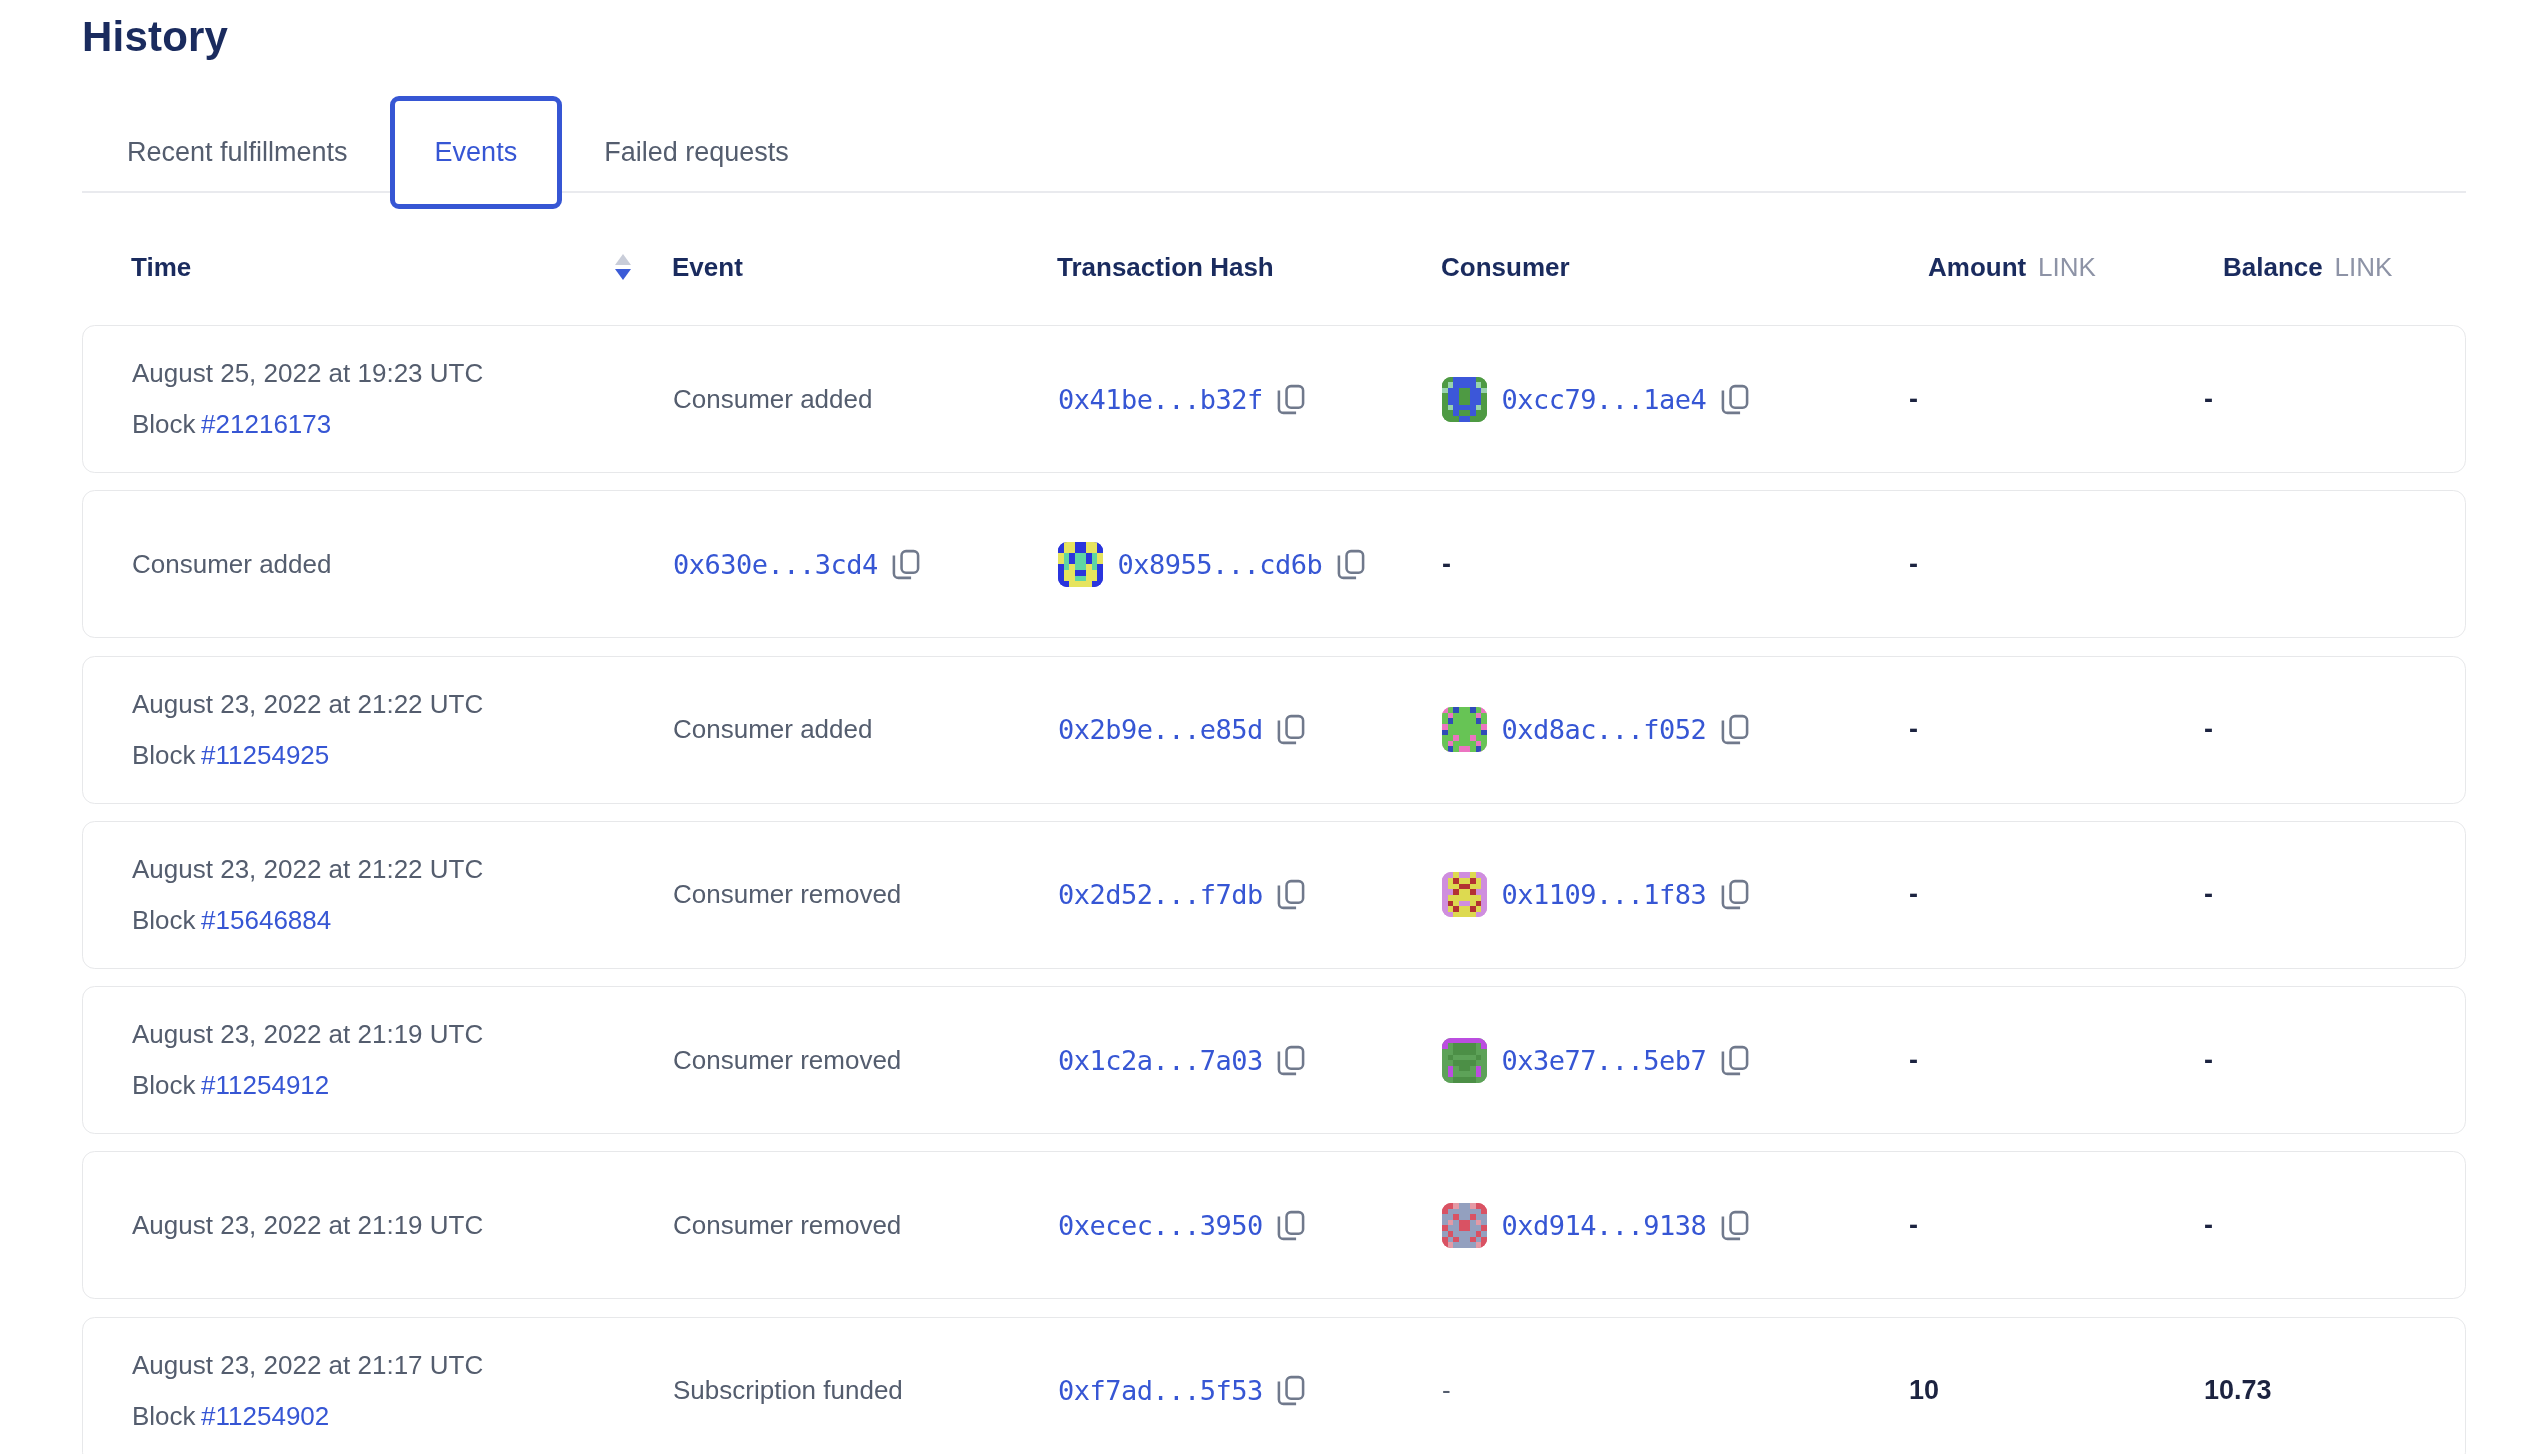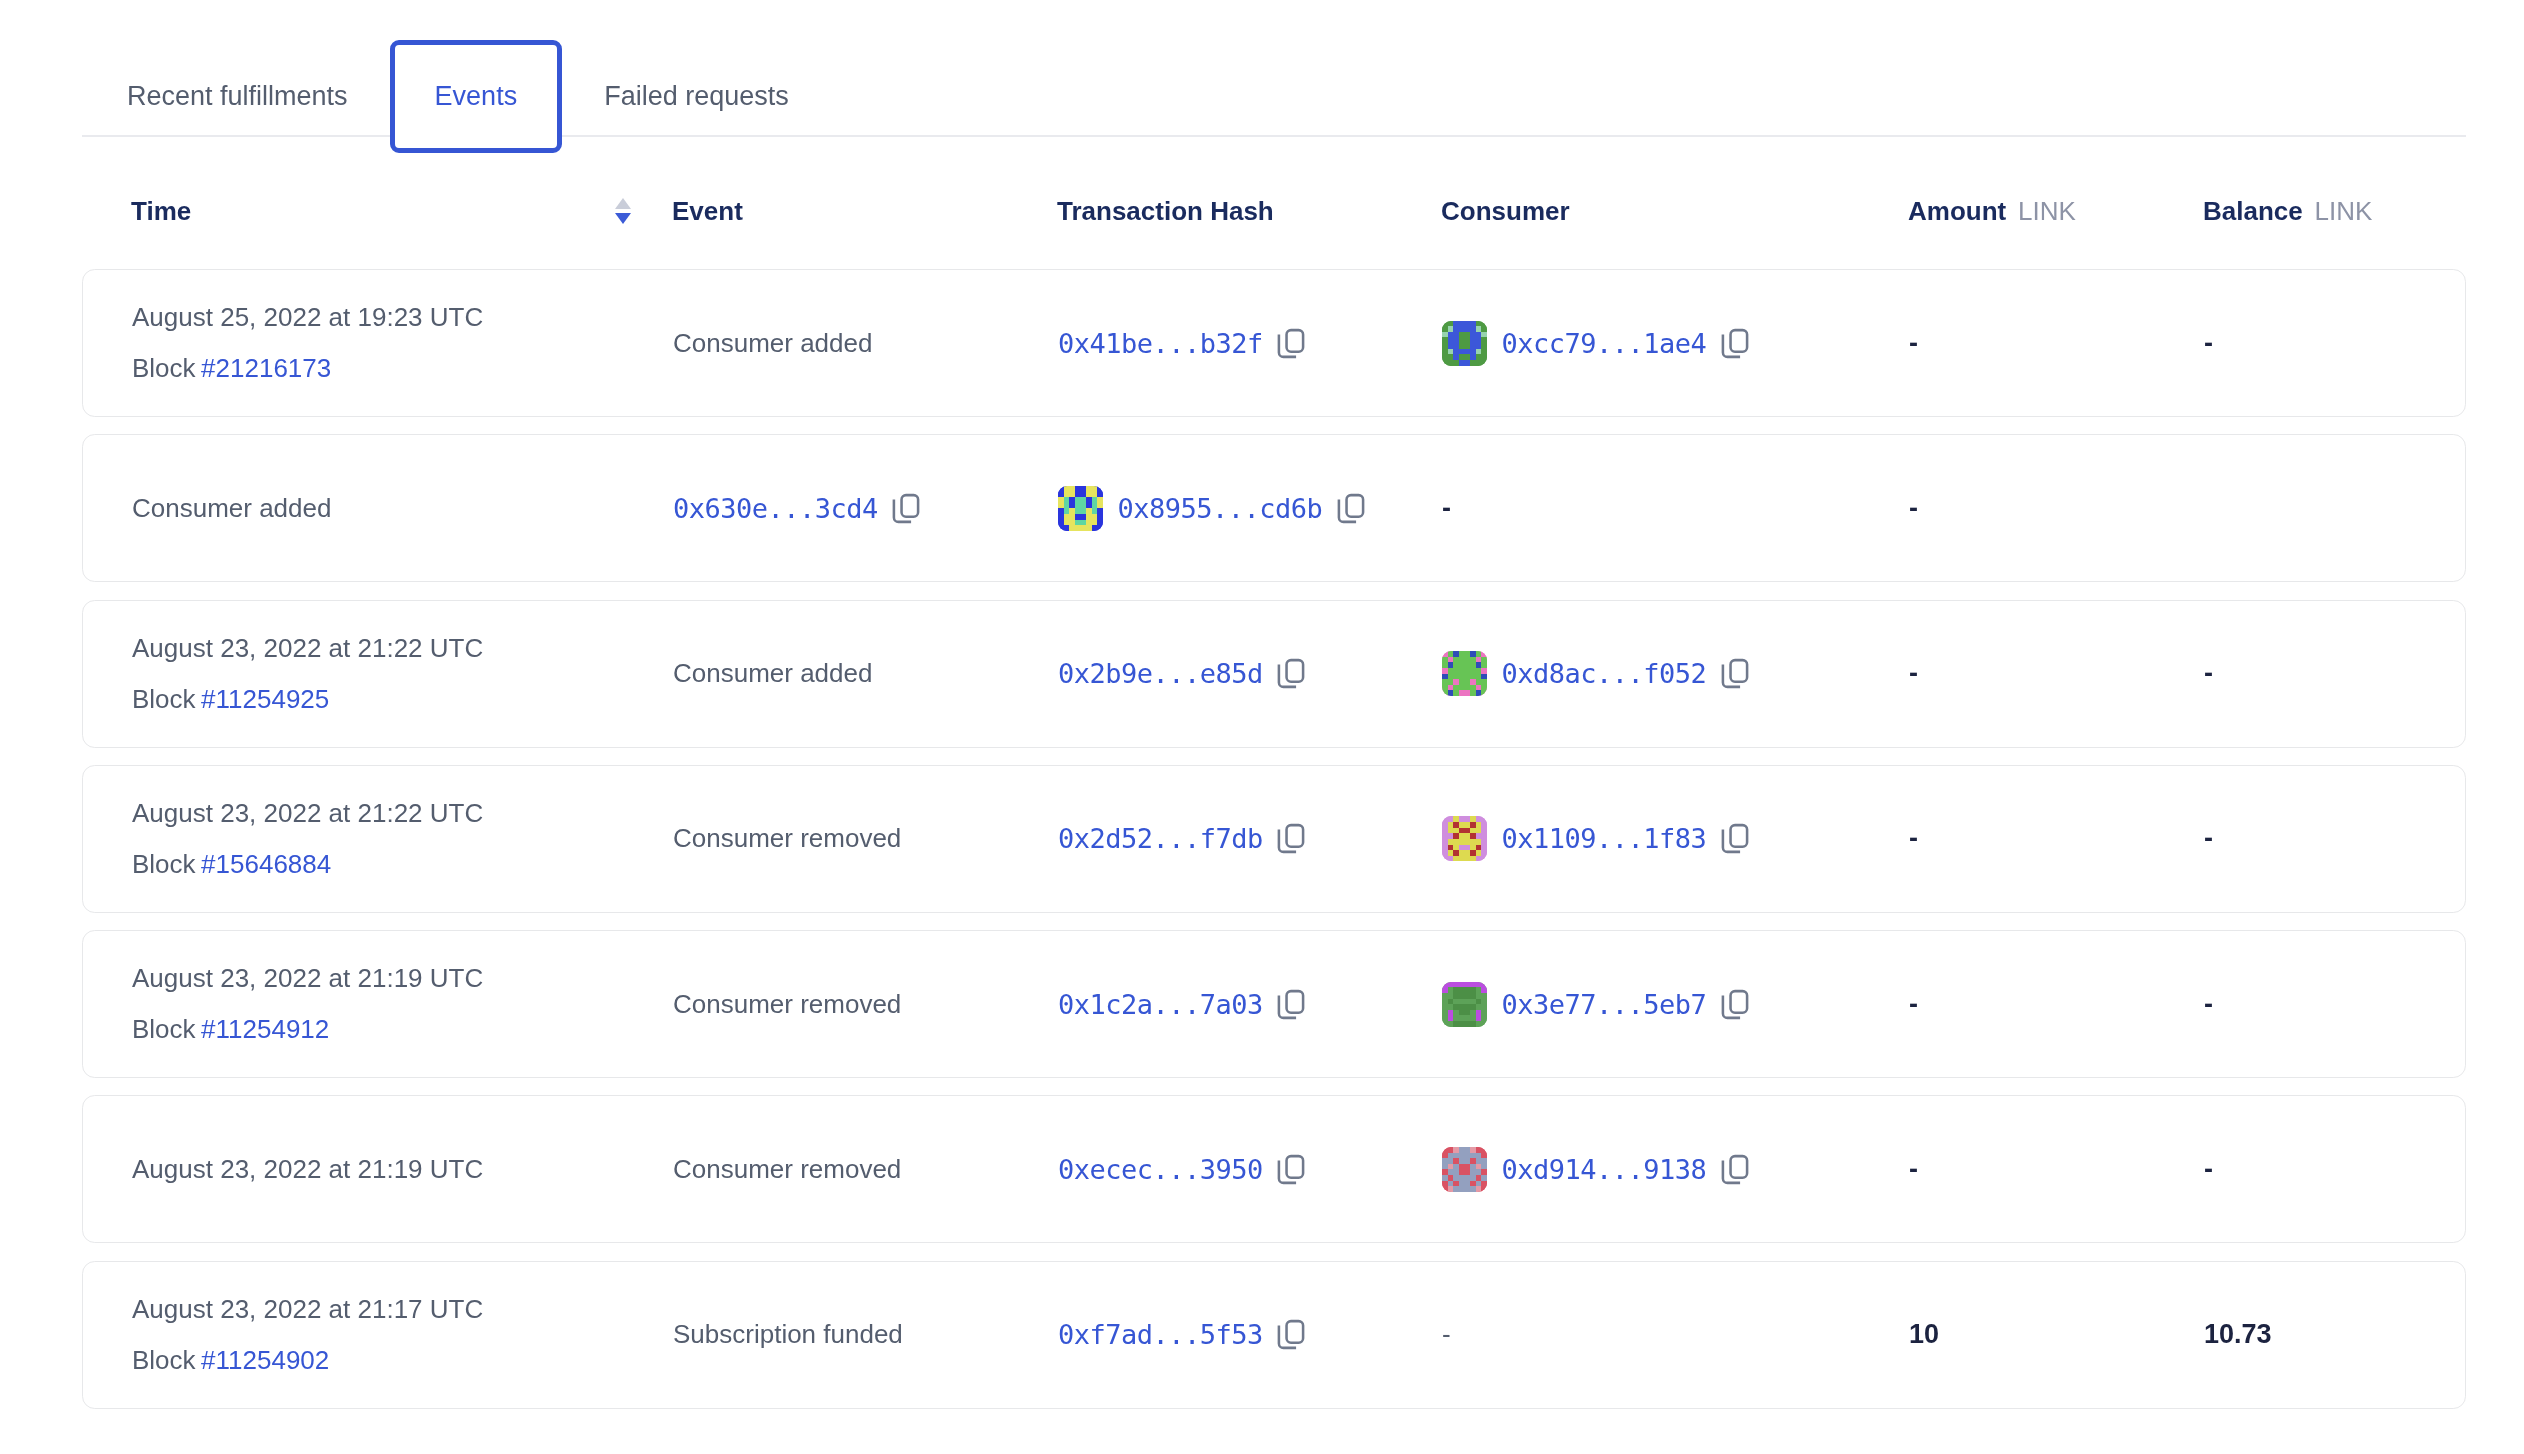--- a/index.html
+++ b/index.html
@@ -15,21 +15,21 @@
   .tab.active { color: #3656d4; border: 5.5px solid #3656d4; border-radius: 9px; height: 113px; padding: 0 40px; display: flex; align-items: center; background: #ffffff; position: relative; z-index: 1; }
 
   .grid-cols { display: grid; grid-template-columns: 541px 385px 384px 467px 295px 1fr; align-items: center; }
 
   .thead { height: 116px; padding-left: 49px; }
   .th { font-size: 26px; font-weight: 700; color: #1a2b5e; }
   .th-time { display: flex; align-items: center; justify-content: space-between; padding-right: 41px; }
   .sort { display: inline-flex; flex-direction: column; align-items: center; gap: 4.5px; cursor: pointer; }
   .sort-up { width: 0; height: 0; border-left: 8.2px solid transparent; border-right: 8.2px solid transparent; border-bottom: 11px solid #c9cdd9; }
   .sort-down { width: 0; height: 0; border-left: 8.2px solid transparent; border-right: 8.2px solid transparent; border-top: 11px solid #3b5bd7; }
-  .th-unit { display: flex; align-items: center; gap: 11.8px; }
+  .th-unit { display: flex; align-items: center; gap: 11.8px; margin-left: 20px; }
   .unit { font-size: 26px; font-weight: 400; color: #8d93a6; }
 
   .card { height: 148px; border: 1.8px solid #e7e8ea; border-radius: 12.7px; margin-bottom: 17.3px; padding-left: 49px; background: #ffffff; }
   .cell { min-width: 0; }
   .time-cell { display: flex; flex-direction: column; gap: 20px; }
   .date { font-size: 26px; color: #545d6e; }
   .block-line { font-size: 26px; color: #545d6e; }
   .block-link { color: #3656d4; text-decoration: none; cursor: pointer; margin-left: 5.5px; }
   .event-cell { font-size: 26px; color: #545d6e; }
   .hash { font-family: "DejaVu Sans Mono", monospace; font-size: 27px; color: #3656d4; text-decoration: none; cursor: pointer; letter-spacing: -0.5px; white-space: nowrap; }
@@ -39,20 +39,21 @@
   .identicon { width: 45px; height: 45px; border-radius: 9px; overflow: hidden; display: grid; grid-template-columns: repeat(8, 1fr); grid-template-rows: repeat(8, 1fr); flex: none; }
   .identicon div { width: 100%; height: 100%; }
   .copy { display: inline-flex; color: #70798c; cursor: pointer; }
   .empty-dash { font-size: 26px; color: #545d6e; }
   .value-cell { font-size: 27px; font-weight: 600; color: #1c2340; }
 </style>
 </head>
 <body>
 
 <div class="page">
+  <h1 class="title">History</h1>
 
   <div class="tabs">
     <div class="tab">Recent fulfillments</div>
     <div class="tab active">Events</div>
     <div class="tab">Failed requests</div>
   </div>
 
   <div class="thead grid-cols">
     <div class="th th-time">
       <span>Time</span>

